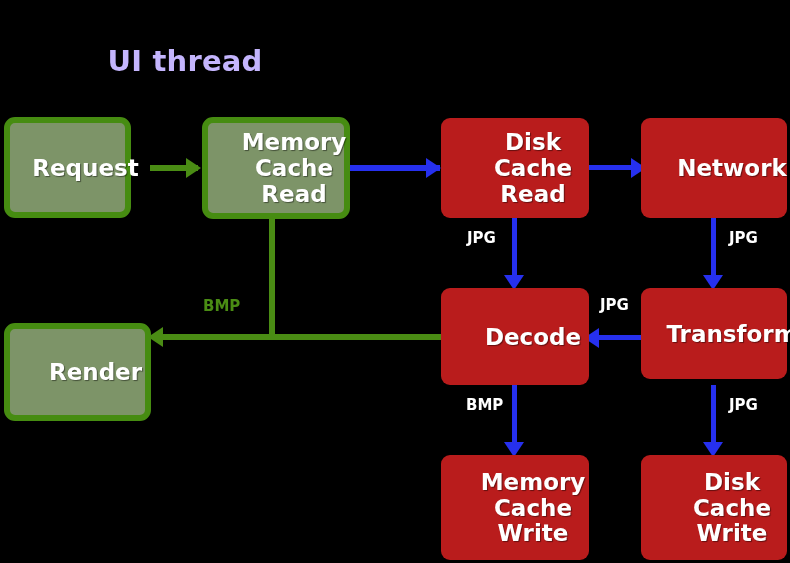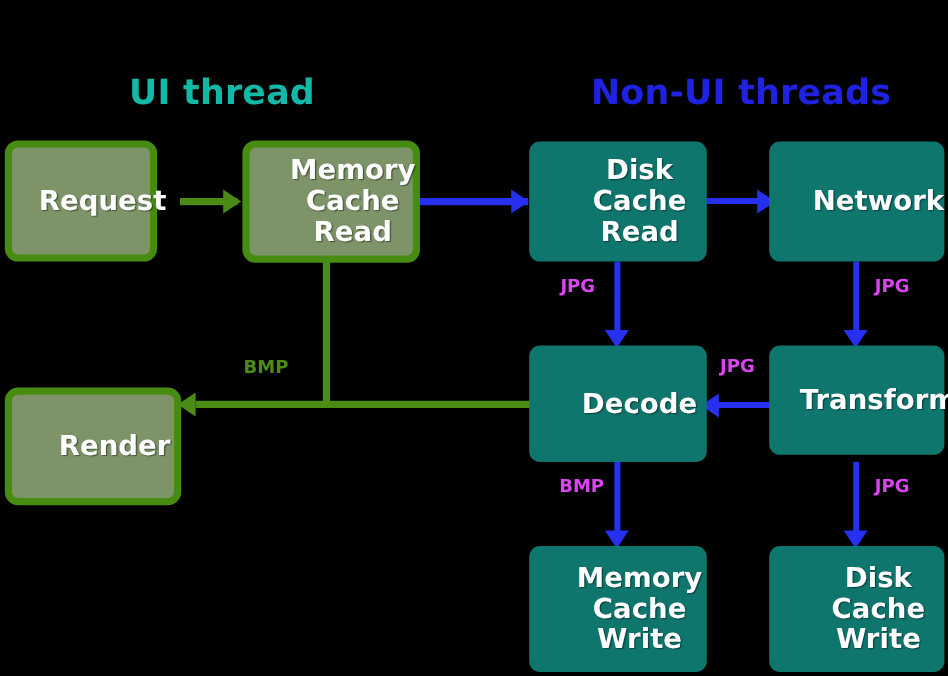--- a/index.html
+++ b/index.html
@@ -19,21 +19,21 @@
 
   
   .heading {
     position: absolute;
     font-size: 29px;
     font-weight: bold;
     letter-spacing: 0.2px;
     white-space: nowrap;
     text-align: center;
   }
-  .heading.ui   { color: #14b8a6; left: 60px;  top: 60px; width: 250px; text-align: center; }
+  .heading.ui   { color: #c4b5fd; left: 60px;  top: 44px; width: 250px; text-align: center; }
   .heading.nonui{ color: #1f22e0; left: 460px; top: 60px; width: 315px; }
 
   
   .node {
     position: absolute;
     box-sizing: border-box;
     display: flex;
     align-items: center;
     justify-content: center;
     text-align: center;
@@ -44,21 +44,21 @@
     text-shadow: 1px 1px 1px rgba(0,0,0,0.45);
     border-radius: 9px;
     padding-left: 36px;
   }
   .node.green {
     background: #7d9468;
     border: 6px solid #468c11;
     border-radius: 11px;
   }
   .node.blue {
-    background: #0f766e;
+    background: #b91c1c;
     border: none;
   }
   .node .label { display: block; }
 
   
   .line {
     position: absolute;
   }
   .line.green-c { background: #4a8c14; }
   .line.blue-c  { background: #2630ee; }
@@ -97,30 +97,29 @@
     border-top: 15px solid #2630ee;
   }
 
   
   .edge-label {
     position: absolute;
     font-size: 15px;
     font-weight: bold;
     white-space: nowrap;
   }
-  .edge-label.blue-t  { color: #d946ef; }
+  .edge-label.blue-t  { color: #ffffff; }
   .edge-label.green-t { color: #4a8c14; }
 </style>
 </head>
 <body>
 
 <div id="stage">
 
   <div class="heading ui">UI thread</div>
-  <div class="heading nonui">Non-UI threads</div>
 
   <div class="line green-c" style="left:150px; top:165px; width:48px; height:6px;"></div>
   <div class="arrow right green-a" style="left:186px; top:158px;"></div>
 
   <div class="line blue-c" style="left:340px; top:165px; width:100px; height:6px;"></div>
   <div class="arrow right blue-a" style="left:426px; top:158px;"></div>
 
   <div class="line blue-c" style="left:588px; top:165px; width:58px; height:5px;"></div>
   <div class="arrow right blue-a" style="left:631px; top:158px;"></div>
 

